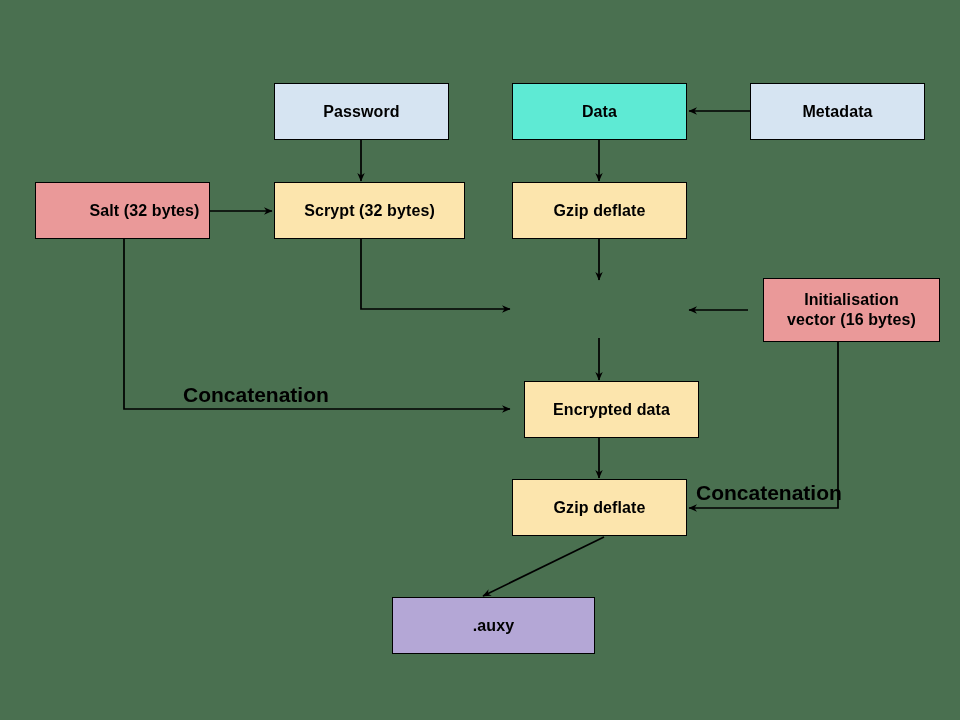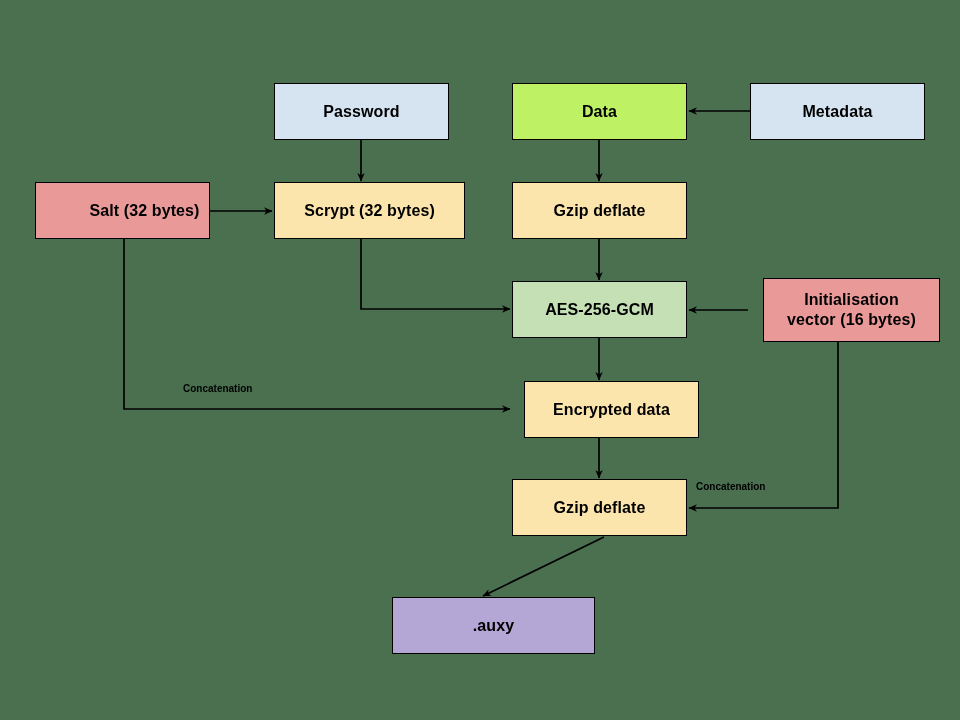--- a/index.html
+++ b/index.html
@@ -39,21 +39,21 @@
     font-size: 16px;
     line-height: 1.25;
     letter-spacing: 0.1px;
   }
   .node span { display: block; }
   .edge-label {
     position: absolute;
     color: #000000;
     font-family: "Liberation Sans", sans-serif;
     font-weight: bold;
-    font-size: 10px;
+    font-size: 21px;
     white-space: nowrap;
   }
 </style>
 </head>
 <body>
 
 <div id="stage">
 
   <svg class="edges" viewBox="0 0 960 720">
     <defs>
@@ -74,43 +74,40 @@
       <path d="M599,438 L599,478"></path>
       <path d="M838,342 L838,508 L689,508"></path>
       <path d="M604,537 L483,596"></path>
     </g>
   </svg>
 
   <div class="node" style="left:274px;top:83px;width:175px;height:57px;background:#d6e4f2;">
     <span>Password</span>
   </div>
 
-  <div class="node" style="left:512px;top:83px;width:175px;height:57px;background:#bef264;">
+  <div class="node" style="left:512px;top:83px;width:175px;height:57px;background:#5eead4;">
     <span>Data</span>
   </div>
 
   <div class="node" style="left:750px;top:83px;width:175px;height:57px;background:#d6e4f2;text-align:right;">
     <span>Metadata</span>
   </div>
 
   <div class="node" style="left:35px;top:182px;width:175px;height:57px;background:#ea9999;padding-left:44px;">
     <span>Salt (32 bytes)</span>
   </div>
 
   <div class="node" style="left:274px;top:182px;width:191px;height:57px;background:#fce5ad;">
     <span>Scrypt (32 bytes)</span>
   </div>
 
   <div class="node" style="left:512px;top:182px;width:175px;height:57px;background:#fce5ad;">
     <span>Gzip deflate</span>
   </div>
 
-  <div class="node" style="left:512px;top:281px;width:175px;height:57px;background:#c5e0b4;">
-    <span>AES-256-GCM</span>
-  </div>
 
   <div class="node" style="left:748px;top:278px;width:177px;height:64px;background:#ea9999;white-space:pre-line;margin-left:15px;">
     <span>Initialisation
 vector (16 bytes)</span>
   </div>
 
   <div class="node" style="left:524px;top:381px;width:175px;height:57px;background:#fce5ad;">
     <span>Encrypted data</span>
   </div>
 

